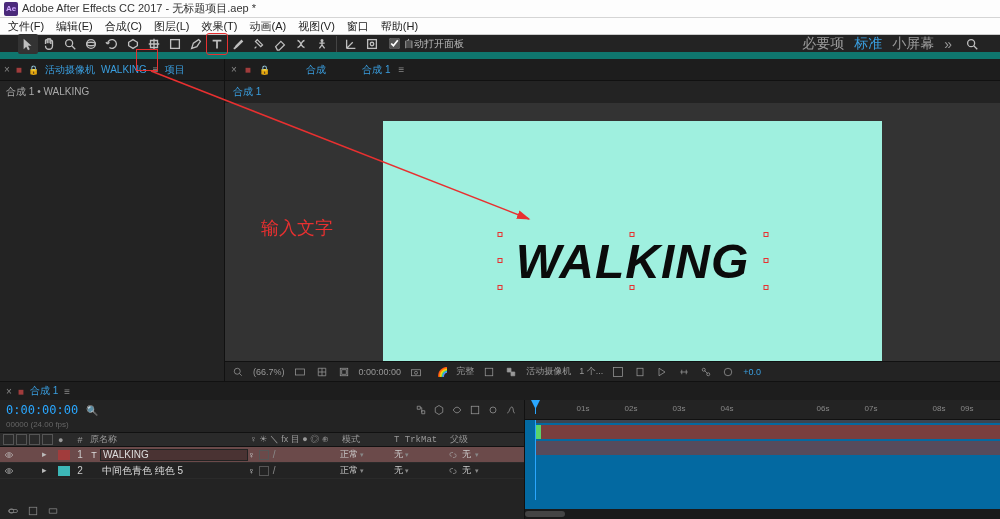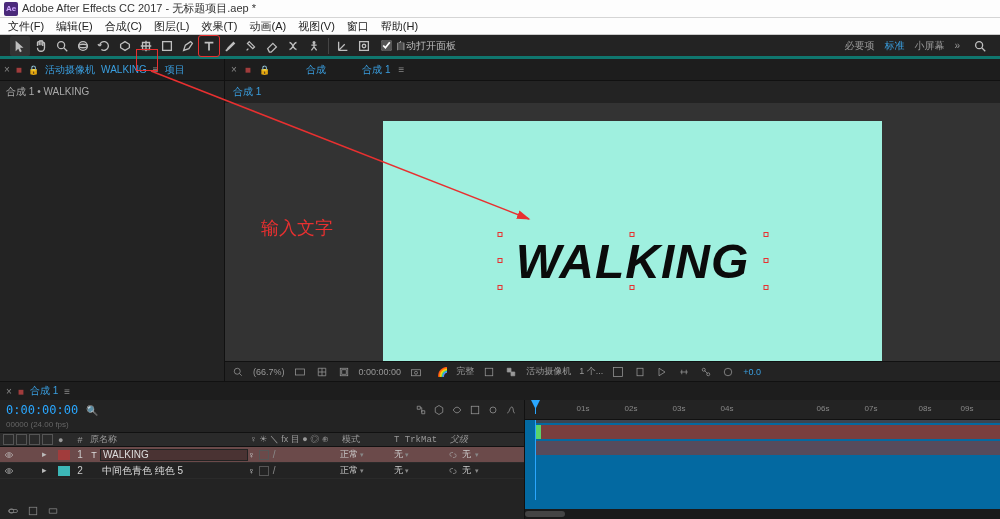--- a/index.html
+++ b/index.html
@@ -1,27 +1,27 @@
 <!DOCTYPE html>
 <html><head>
 <meta charset="utf-8">
 <style>
   * { margin:0; padding:0; box-sizing:border-box; font-family:"Microsoft YaHei", Arial, sans-serif; }
   body { width:1000px; height:519px; background:#fff; overflow:hidden; position:relative; }
   .titlebar { height:18px; background:#fdfdfd; border-bottom:1px solid #d5d5d5; display:flex; align-items:center; padding-left:4px; font-size:11px; color:#333; }
   .titlebar .ae-icon { width:14px; height:14px; background:#4b2a7b; margin-right:4px; display:inline-block; border-radius:2px; position:relative; font-size:8px; color:#cfa8ff; text-align:center; line-height:14px; font-weight:bold; }
   .menubar { height:17px; background:#fdfdfd; display:flex; align-items:center; font-size:11px; color:#222; padding-left:8px; gap:12px; border-bottom:1px solid #ccc; }
   .menubar span { cursor:default; }
-  .toolbar { height:24px; background:#232323; display:flex; align-items:center; padding:0 10px; gap:1px; border-bottom:3px solid #0f766e; }
+  .toolbar { height:24px; background:#232323; display:flex; align-items:center; padding:0 18px; gap:1px; border-bottom:7px solid #0f766e; }
   .tool { width:20px; height:20px; display:flex; align-items:center; justify-content:center; color:#bfbfbf; border-radius:2px; }
   .tool svg { width:14px; height:14px; stroke:#bfbfbf; fill:none; stroke-width:1.5; }
   .tool.sel { background:#333; }
   .tool.type { outline:1px solid #e83030; outline-offset:0; }
   .divider { width:1px; height:16px; background:#444; margin:0 3px; }
-  .topright { margin-left:auto; display:flex; gap:10px; font-size:10px; align-items:center;text-align:center; }
+  .topright { margin-left:auto; display:flex; gap:10px; font-size:14px; align-items:center;text-align:center; }
   .topright .link { color:#3a9fe0; }
   .topright .muted { color:#9a9a9a; }
   .checklabel { display:flex; align-items:center; gap:4px; font-size:10px; color:#bbb; margin-left:6px; }
   .checklabel input { accent-color:#555; width:11px; height:11px; }
   .app-body { display:flex; height:322px; background:#1e1e1e; }
   .left-panel { width:225px; background:#232323; border-right:1px solid #111; display:flex; flex-direction:column; }
   .panel-tabs { height:22px; display:flex; align-items:center; font-size:10px; color:#888; padding:0 4px; gap:6px; background:#1d1d1d; border-bottom:1px solid #111; }
   .panel-tabs .x { color:#888; }
   .panel-tabs .lock { color:#888; font-size:9px; }
   .panel-tabs .actlbl { color:#3a9fe0; }
@@ -58,21 +58,21 @@
   .tl-subtime { font-size:8px; color:#666; padding:0 6px 3px 6px; }
   .tl-cols { height:15px; background:#2a2a2a; display:flex; align-items:center; font-size:9px; color:#999; border-top:1px solid #111; border-bottom:1px solid #111; }
   .col-toggles { width:58px; display:flex; gap:2px; padding-left:3px; }
   .col-toggles span { width:11px; height:11px; border:1px solid #555; display:inline-block; }
   .col-num { width:16px; text-align:center; }
   .col-label { width:14px; }
   .col-name { width:162px; padding-left:2px; }
   .col-sw  { width:92px; }
   .col-mode { width:52px; }
   .col-trk { width:56px;font-family:Liberation Mono, monospace; }
-  .col-par { flex:1;font-style:italic; }
+  .col-par { flex:1; }
   .tl-row { height:16px; display:flex; align-items:center; font-size:10px; color:#ddd; border-bottom:1px solid #2a2a2a; }
   .tl-row.selected { background:#6b4a4a; }
   .row-toggles { width:58px; display:flex; gap:2px; padding-left:3px; }
   .row-toggles .eye { width:11px; height:11px; display:inline-flex; align-items:center; justify-content:center; }
   .row-toggles .eye svg { width:10px; height:10px; stroke:#ccc; fill:none; }
   .row-toggles .empty { width:11px; height:11px; display:inline-block; }
   .row-toggles .arrow { color:#bbb; font-size:9px; }
   .row-num { width:16px; text-align:center; color:#ccc; }
   .row-label { width:12px; height:10px; margin-right:2px; }
   .row-label.red { background:#a13c3c; }
@@ -532,21 +532,21 @@
       <div class="ruler">
         <div class="cti"></div>
         <div id="ruler-ticks">
             <span class="tick" style="left: 58px;">01s</span>
             <span class="tick" style="left: 106px;">02s</span>
             <span class="tick" style="left: 154px;">03s</span>
             <span class="tick" style="left: 202px;">04s</span>
             <span class="tick" style="left: 250px; margin-top: 20px;">05s</span>
             <span class="tick" style="left: 298px;">06s</span>
             <span class="tick" style="left: 346px;">07s</span>
-            <span class="tick" style="left: 400px; text-align: center;">08s</span>
+            <span class="tick" style="left: 414px; text-align: center;">08s</span>
             <span class="tick" style="left: 442px;">09s</span>
           </div>
       </div>
       <div class="track-area" style="height:80px">
         <div class="wa"></div>
         <div class="bar1"></div>
         <div class="bar1-cap"></div>
         <div class="bar2"></div>
         <div class="cti-line"></div>
       </div>

